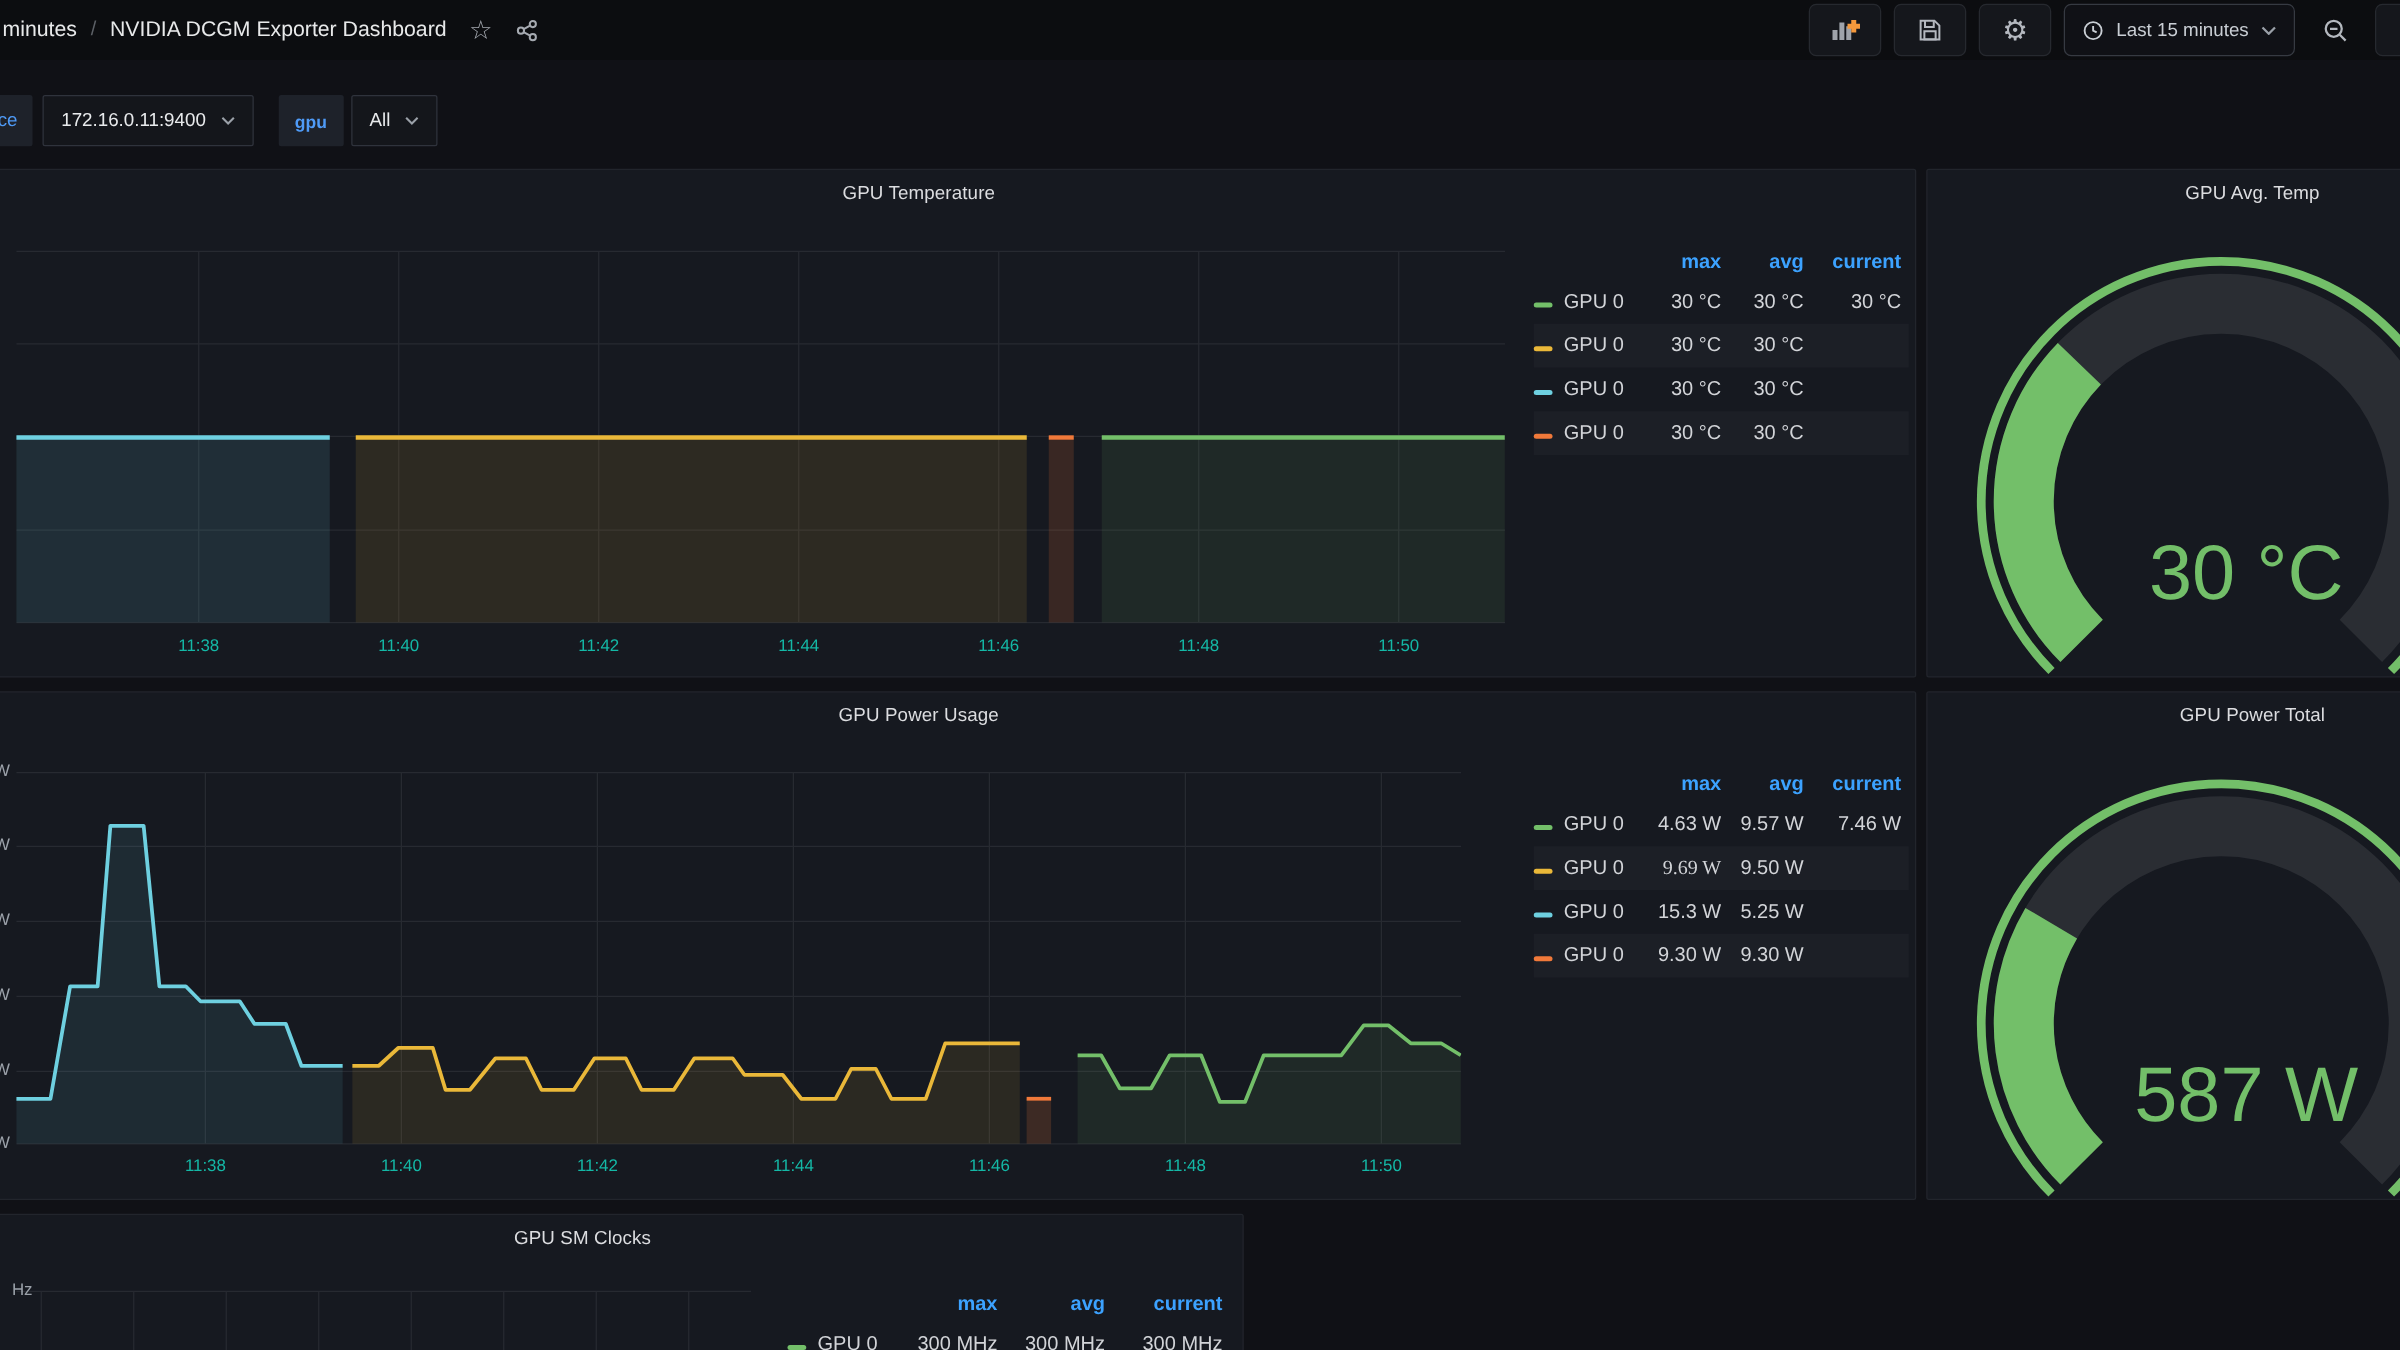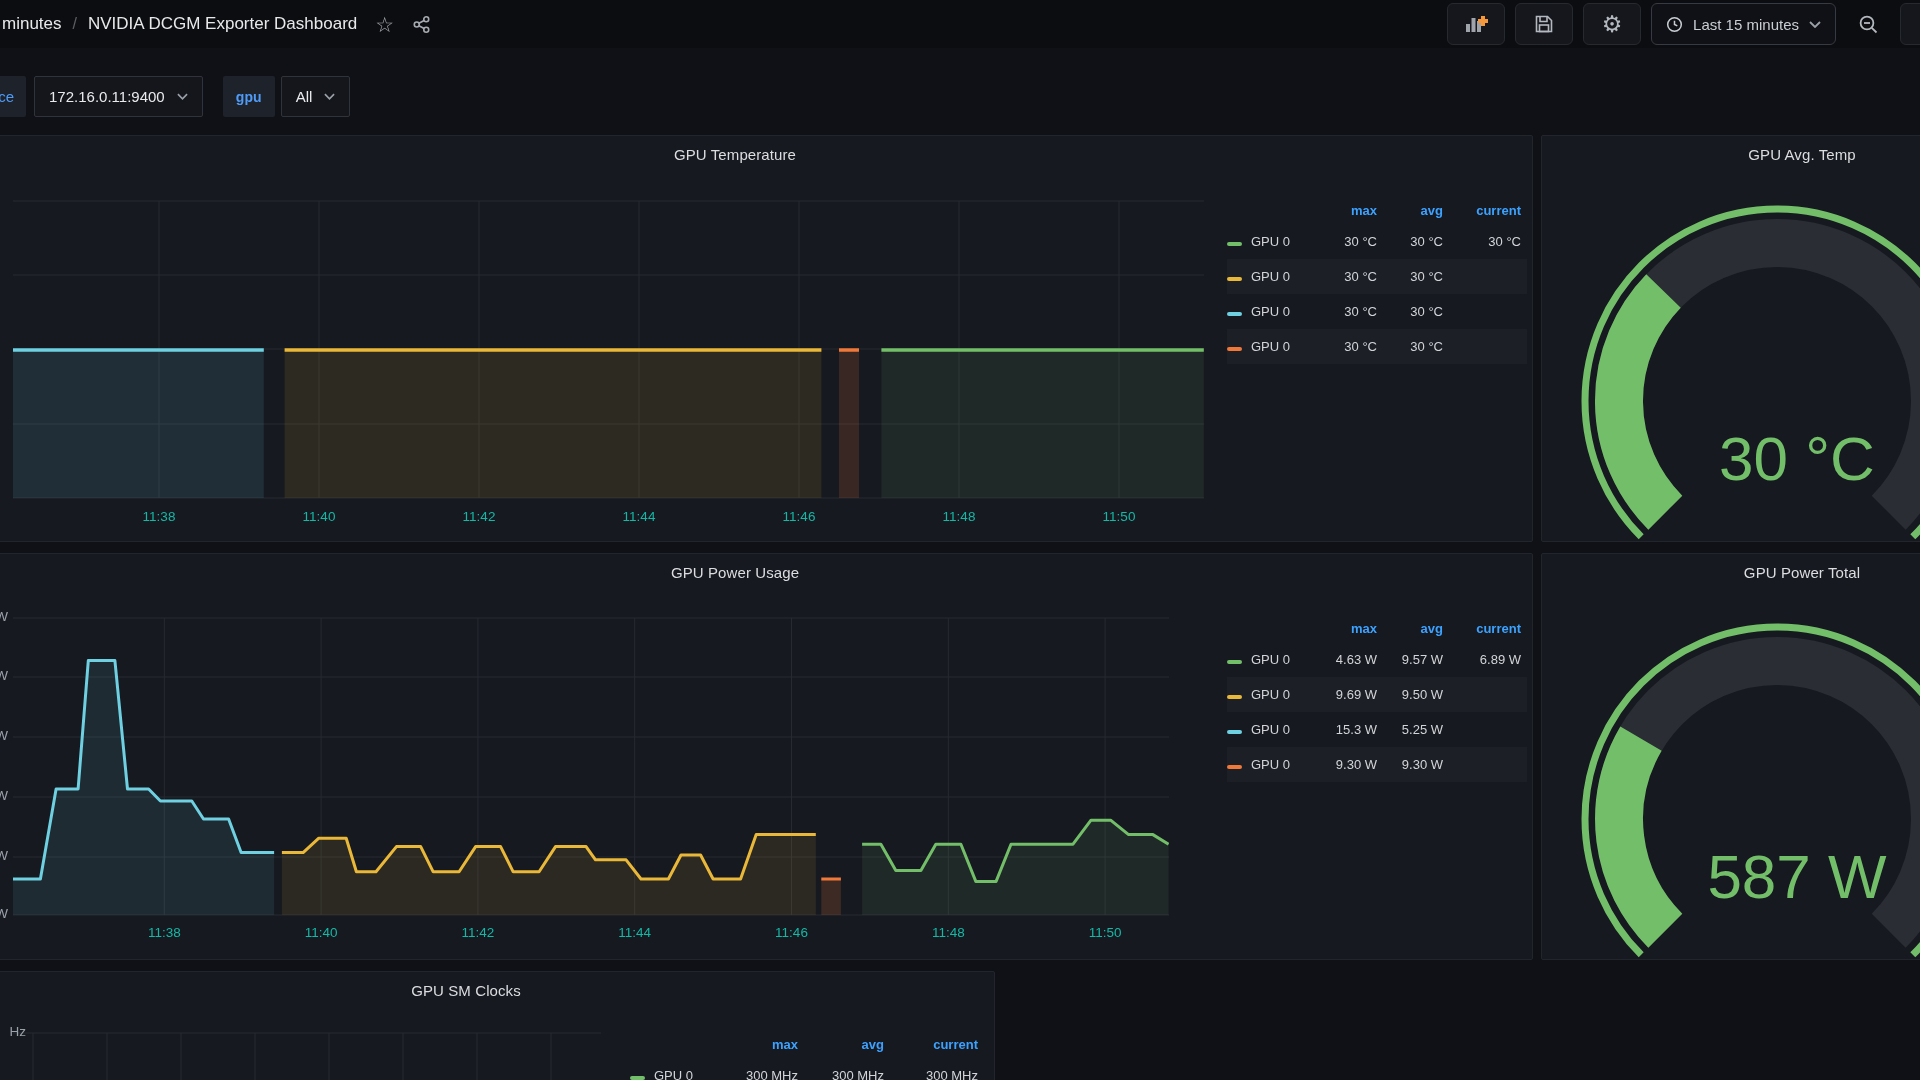--- a/index.html
+++ b/index.html
@@ -31,21 +31,21 @@
   #panel-power{left:-63px;top:553px;width:1596px;height:407px;}
   #panel-gauge-power{left:1541px;top:553px;width:529px;height:407px;}
   #panel-sm{left:-63px;top:971px;width:1058px;height:170px;}
   .ptitle{position:absolute;top:10px;left:0;right:0;text-align:center;font-size:15px;font-weight:500;
           color:#dcdde0;margin:0;letter-spacing:.1px;}
   .gtitle{right:auto;width:520px;}
   .plot{position:absolute;left:75px;}
   .xtick{position:absolute;width:68px;text-align:center;font-size:13.5px;color:#14b8a6;}
   .yfrag{position:absolute;text-align:right;font-size:13.5px;color:#9ba1a9;}
   
-  .legend{position:absolute;font-size:13px;color:#d2d4d8;}
+  .legend{position:absolute;font-size:16px;color:#d2d4d8;}
   .lrow{display:flex;align-items:center;height:35px;}
   .lrow.head{height:28px;font-weight:bold;color:#3ca2ff;}
   .lrow.stripe{background:#1c1f26;}
   .lcell{box-sizing:border-box;padding-right:6px;}
   .lcell.num{text-align:right;}
   .swatch{display:inline-block;width:15px;height:4px;border-radius:2px;}
   .gauge-value{position:absolute;left:0;width:510px;text-align:center;top:288px;height:70px;
                line-height:70px;font-size:62px;font-weight:500;color:#73bf69;}
 </style>
 </head>
@@ -257,26 +257,26 @@
           <div class="lcell" style="width: 58px;"></div>
           <div class="lcell num" style="width: 74px;">max</div>
           <div class="lcell num" style="width: 66px;">avg</div>
           <div class="lcell num" style="width: 78px;">current</div>
         </div>
         <div class="lrow">
           <div class="lcell" style="width: 24px;"><span class="swatch" style="background: rgb(115, 191, 105);"></span></div>
           <div class="lcell" style="width: 58px;">GPU 0</div>
           <div class="lcell num" style="width: 74px;">4.63 W</div>
           <div class="lcell num" style="width: 66px;">9.57 W</div>
-          <div class="lcell num" style="width: 78px;">6.89 W</div>
+          <div class="lcell num" style="width: 78px;">7.46 W</div>
         </div>
         <div class="lrow stripe">
           <div class="lcell" style="width: 24px;"><span class="swatch" style="background: rgb(234, 184, 57);"></span></div>
           <div class="lcell" style="width: 58px;">GPU 0</div>
-          <div class="lcell num" style="width: 74px;">9.69 W</div>
+          <div class="lcell num" style="width: 74px; font-family: Liberation Serif, serif;">9.69 W</div>
           <div class="lcell num" style="width: 66px;">9.50 W</div>
           <div class="lcell num" style="width: 78px;"></div>
         </div>
         <div class="lrow">
           <div class="lcell" style="width: 24px;"><span class="swatch" style="background: rgb(110, 208, 224);"></span></div>
           <div class="lcell" style="width: 58px;">GPU 0</div>
           <div class="lcell num" style="width: 74px;">15.3 W</div>
           <div class="lcell num" style="width: 66px;">5.25 W</div>
           <div class="lcell num" style="width: 78px;"></div>
         </div>

